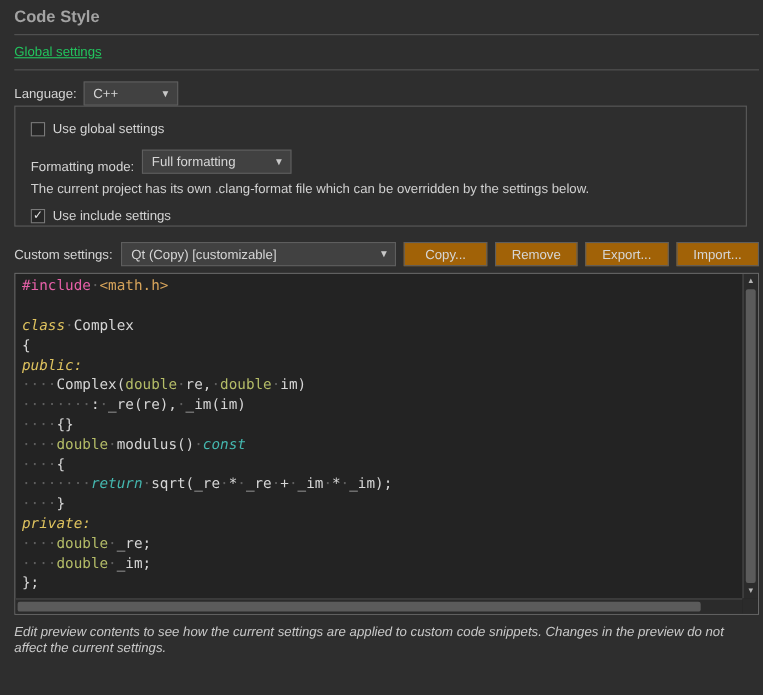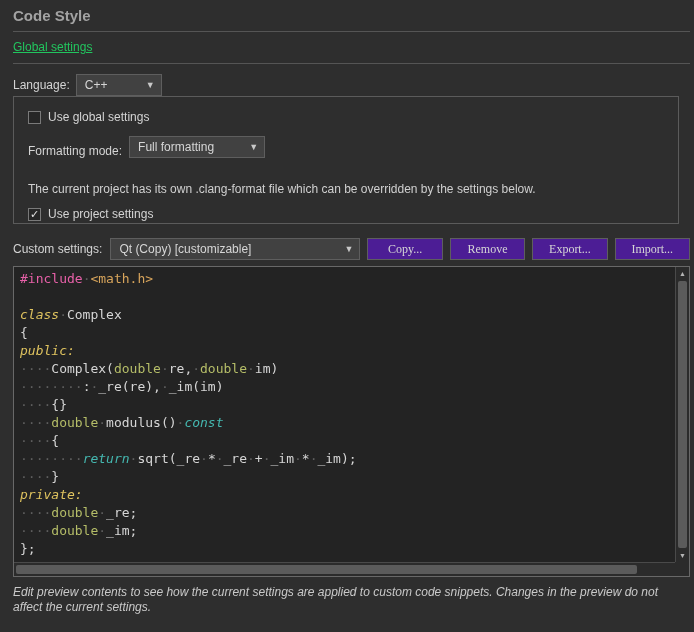--- a/index.html
+++ b/index.html
@@ -45,29 +45,29 @@
   }
   .check-row { display: flex; align-items: center; cursor: default; }
   .checkbox {
     width: 13px; height: 13px; border: 1px solid #7a7a7a;
     background: #262626; margin-right: 7px; flex: none;
     display: flex; align-items: center; justify-content: center;
     font-size: 11px; line-height: 11px; color: #e2e2e2;
   }
   .formatting-row { margin-top: 12px; align-items: flex-end; }
   .formatting-row label { margin-right: 7px; }
-  .group-note { margin-top: 24px; color: #d0d0d0; }
+  .group-note { margin-top: 6px; color: #d0d0d0; }
   .check-row.second { margin-top: 11px; }
 
   .custom-row { margin-top: 14px; display: flex; align-items: center; gap: 7px; margin-right: 1px; }
   .custom-row label { margin-right: 1px; }
   .btn {
-    height: 22px; flex: 1 1 0; background: #4c1d95;
+    height: 22px; flex: 1 1 0; background: #a16207;
     border: 1px solid #5e5e5e; color: #d6d6d6;
-    font-family: Liberation Serif, serif; font-size: 12px;
+    font-family: Liberation Sans, sans-serif; font-size: 12px;
     cursor: default; padding: 0;
   }
 
   .editor {
     position: relative; margin-top: 6px; margin-right: 1px;
     height: 311px; background: #232323; border: 1px solid #686868;
     overflow: hidden;
   }
   .code {
     margin: 0; padding: 3px 22px 0 6px;
@@ -141,21 +141,21 @@
       <div class="combo combo-formatting">
         <span>Full formatting</span>
         <span class="arrow">▼</span>
       </div>
     </div>
 
     <div class="group-note">The current project has its own .clang-format file which can be overridden by the settings below.</div>
 
     <div class="check-row second">
       <span class="checkbox">✓</span>
-      <span>Use project settings</span>
+      <span>Use include settings</span>
     </div>
   </div>
 
   <div class="custom-row">
     <label>Custom settings:</label>
     <div class="combo combo-custom">
       <span>Qt (Copy) [customizable]</span>
       <span class="arrow">▼</span>
     </div>
     <button class="btn">Copy...</button>

